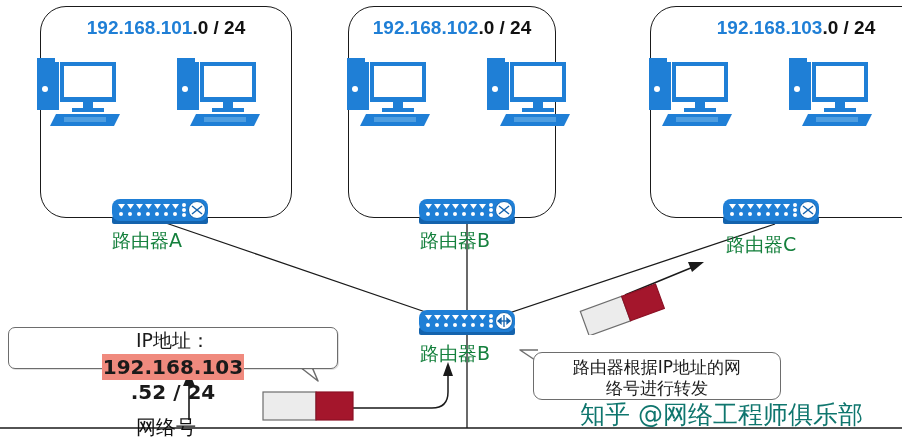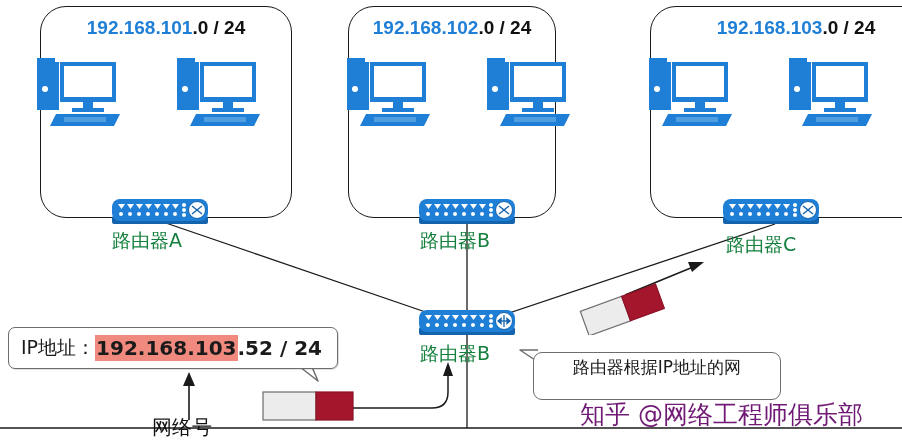--- a/index.html
+++ b/index.html
@@ -56,20 +56,21 @@
     box-sizing:border-box;
     display:flex;
     align-items:center;
     padding:0 12px;
     font-size:20px;
     font-weight:bold;
     color:#1a1a1a;
     white-space:nowrap;
     box-shadow:1px 1px 0 rgba(0,0,0,.12);
     font-family:"DejaVu Sans","Liberation Sans",sans-serif;
+    flex-direction:column;
   }
   .ipbox .lbl{font-weight:normal;font-size:19px;}
   .ipbox .hl{
     background:#f08a7e;
     padding:1px 1px;
   }
 
   
   .commentbox{
     position:absolute;
@@ -89,21 +90,21 @@
   .plain-text{
     position:absolute;
     font-size:20px;
     color:#111111;
     white-space:nowrap;
     font-family:"DejaVu Sans","Liberation Sans",sans-serif;
   }
   .watermark{
     position:absolute;
     font-size:25px;
-    color:#701a75;
+    color:#0f766e;
     white-space:nowrap;
     font-family:"DejaVu Sans","Liberation Sans",sans-serif;
   }
   svg.overlay{position:absolute;left:0;top:0;width:902px;height:446px;pointer-events:none;}
 </style>
 </head>
 <body>
 
 <div id="stage">
 
@@ -387,21 +388,22 @@
       <rect x="54" y="1" width="37" height="28" fill="#a4162c" stroke="#8d1125" stroke-width="1.2"></rect>
     </svg>
   </div>
 
   <div class="ipbox" style="left:8px;top:327px;width:330px;height:42px;">
     <span class="lbl">IP地址：</span>
       <span class="hl">192.168.103</span>
       <span>.52 / 24</span>
   </div>
 
-  <div class="plain-text" style="left:152px;top:414px;">网络号</div>
+  <div class="plain-text" style="left:136px;top:414px;">网络号</div>
 
   <div class="commentbox" style="left:533px;top:352px;width:248px;height:48px;">
     <div>路由器根据IP地址的网</div>
+    <div>络号进行转发</div>
   </div>
 
   <div class="watermark" style="left:580px;top:398px;">知乎 @网络工程师俱乐部</div>
 
 </div>
 
 </body></html>

